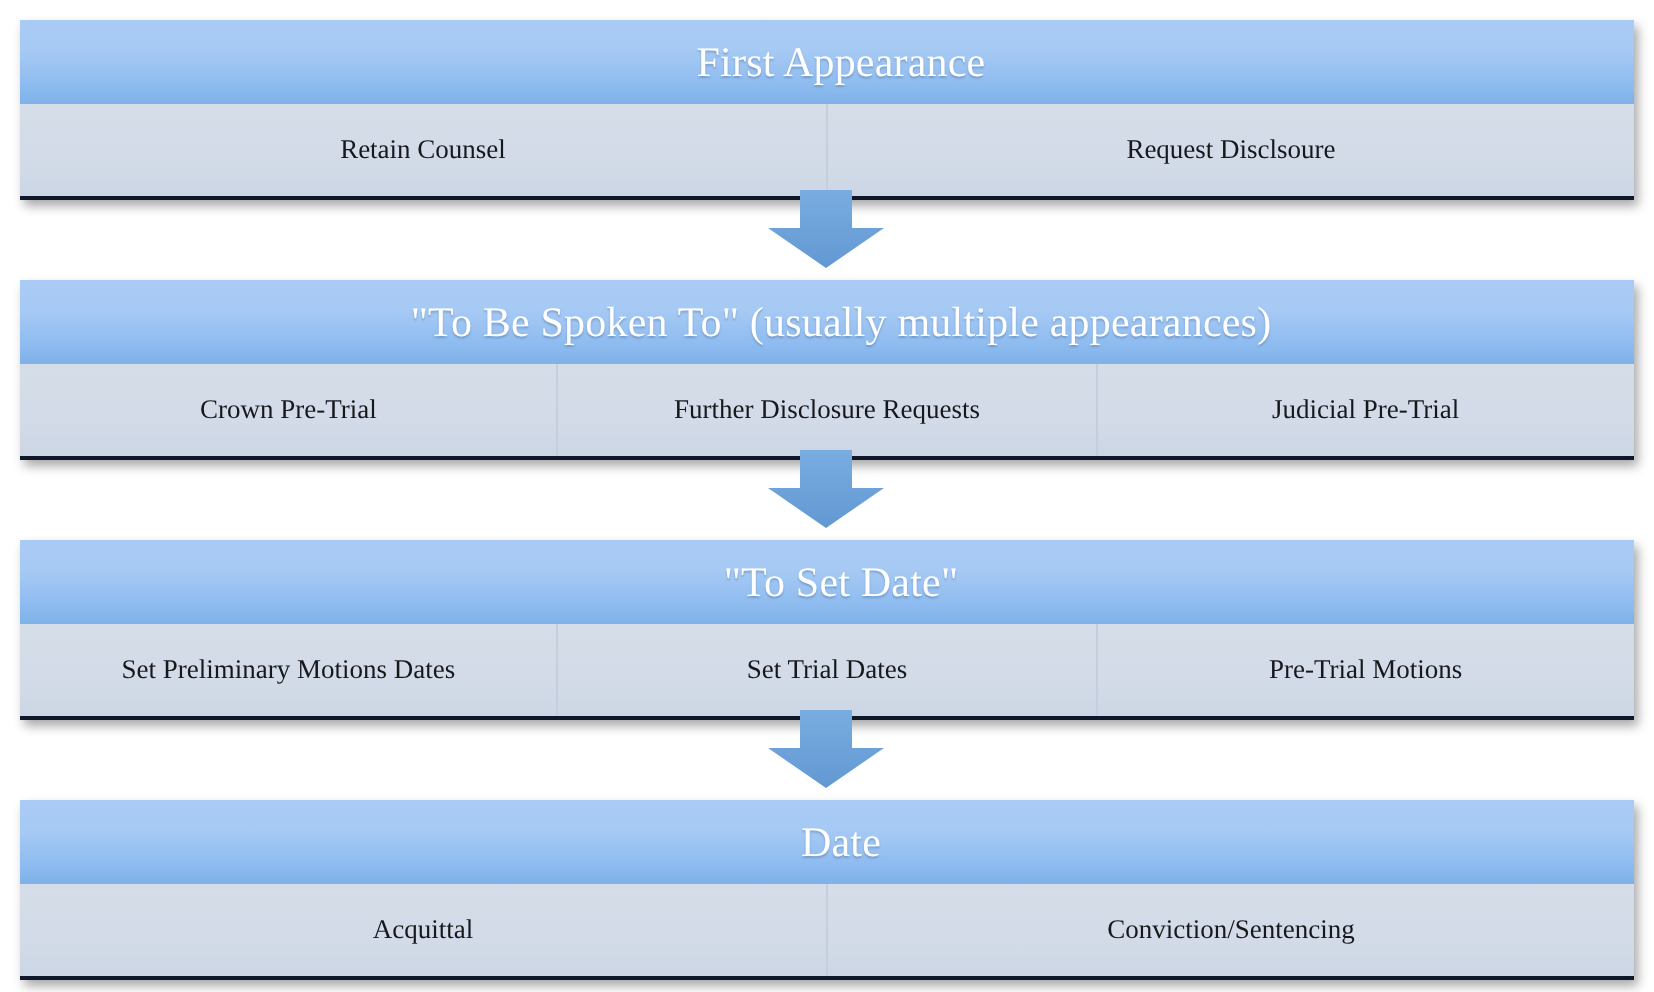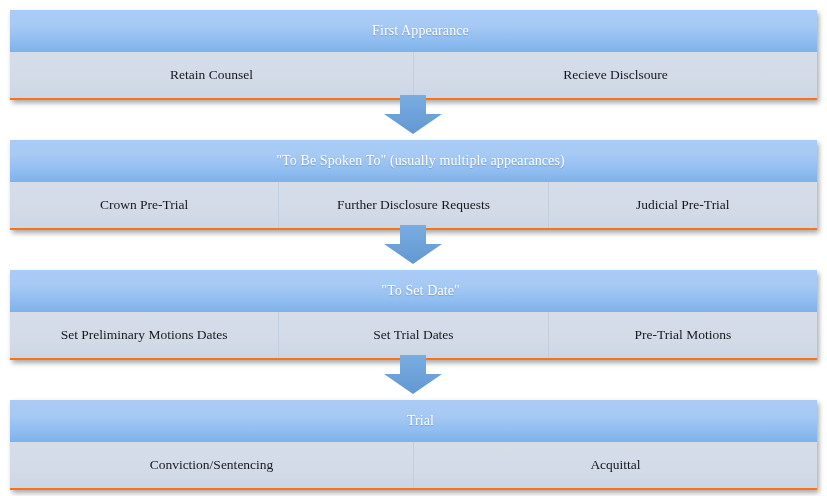--- a/index.html
+++ b/index.html
@@ -27,32 +27,32 @@
     box-shadow: 2px 3px 5px rgba(0,0,0,0.34);
   }
 
   .stage-header {
     height: 42px;
     background: linear-gradient(to bottom, #a9cbf5 0%, #a7caf4 35%, #8fbcf0 75%, #7eb2e8 100%);
     color: #ffffff;
     display: flex;
     align-items: center;
     justify-content: center;
-    font-size: 14px;
+    font-size: 21px;
     letter-spacing: 0.1px;
     text-shadow: 0 1px 1px rgba(80,110,150,0.45);
     white-space: nowrap;
     padding-left: 14px;
   }
 
   .stage-body {
     height: 46px;
     display: flex;
     background: #a21caf;
-    border-bottom: 2px solid #f97316;
+    border-bottom: 2px solid #0f172a;
   }
 
   .stage-cell {
     flex: 1 1 0;
     display: flex;
     align-items: center;
     justify-content: center;
     font-size: 13.5px;
     color: #16181c;
     background: linear-gradient(to bottom, #d5dde9 0%, #d3dbe8 60%, #ccd6e4 100%);
@@ -86,21 +86,21 @@
 </style>
 </head>
 <body>
 
 <div id="flow">
 
   <div class="stage stage-1">
     <div class="stage-header">First Appearance</div>
     <div class="stage-body">
       <div class="stage-cell">Retain Counsel</div>
-      <div class="stage-cell">Recieve Disclsoure</div>
+      <div class="stage-cell">Request Disclsoure</div>
     </div>
   </div>
 
   <div class="arrow arrow-1">
     <svg width="62" height="40" viewBox="0 0 62 40" xmlns="http://www.w3.org/2000/svg">
       <defs>
         <linearGradient id="agrad1" x1="0" y1="0" x2="0" y2="1">
           <stop offset="0%" stop-color="#79ade1"></stop>
           <stop offset="100%" stop-color="#6298d2"></stop>
         </linearGradient>
@@ -145,20 +145,20 @@
         <linearGradient id="agrad3" x1="0" y1="0" x2="0" y2="1">
           <stop offset="0%" stop-color="#79ade1"></stop>
           <stop offset="100%" stop-color="#6298d2"></stop>
         </linearGradient>
       </defs>
       <polygon points="18,0 44,0 44,19 60,19 31,39 2,19 18,19" fill="url(#agrad3)"></polygon>
     </svg>
   </div>
 
   <div class="stage stage-4">
-    <div class="stage-header">Trial</div>
+    <div class="stage-header">Date</div>
     <div class="stage-body">
+      <div class="stage-cell">Acquittal</div>
       <div class="stage-cell">Conviction/Sentencing</div>
-      <div class="stage-cell">Acquittal</div>
     </div>
   </div>
 
 </div>
 
 </body></html>

